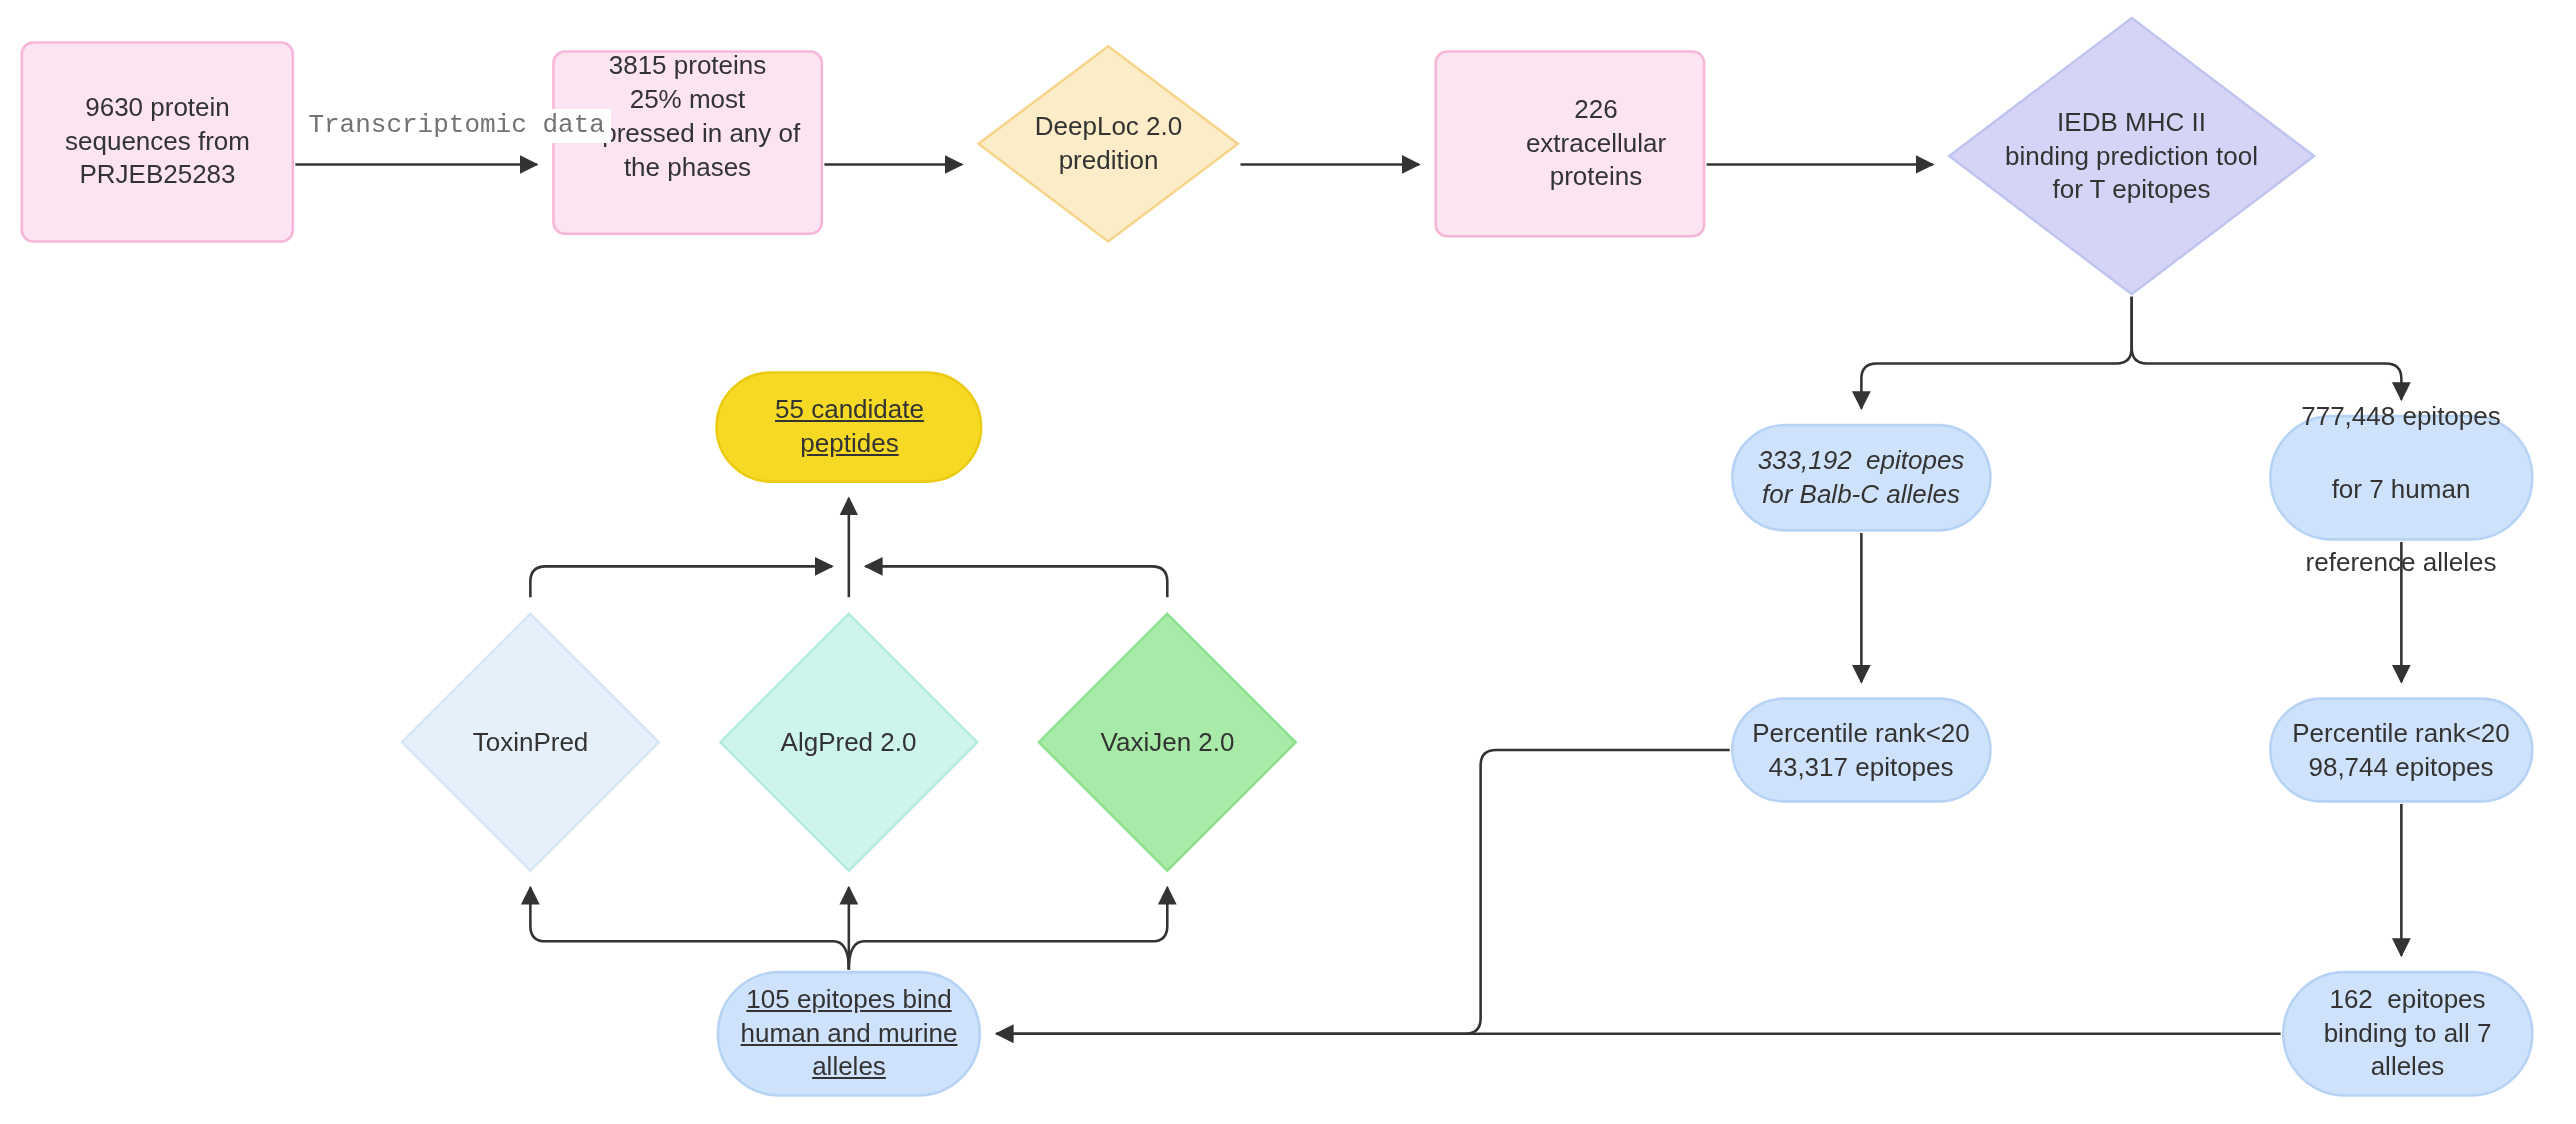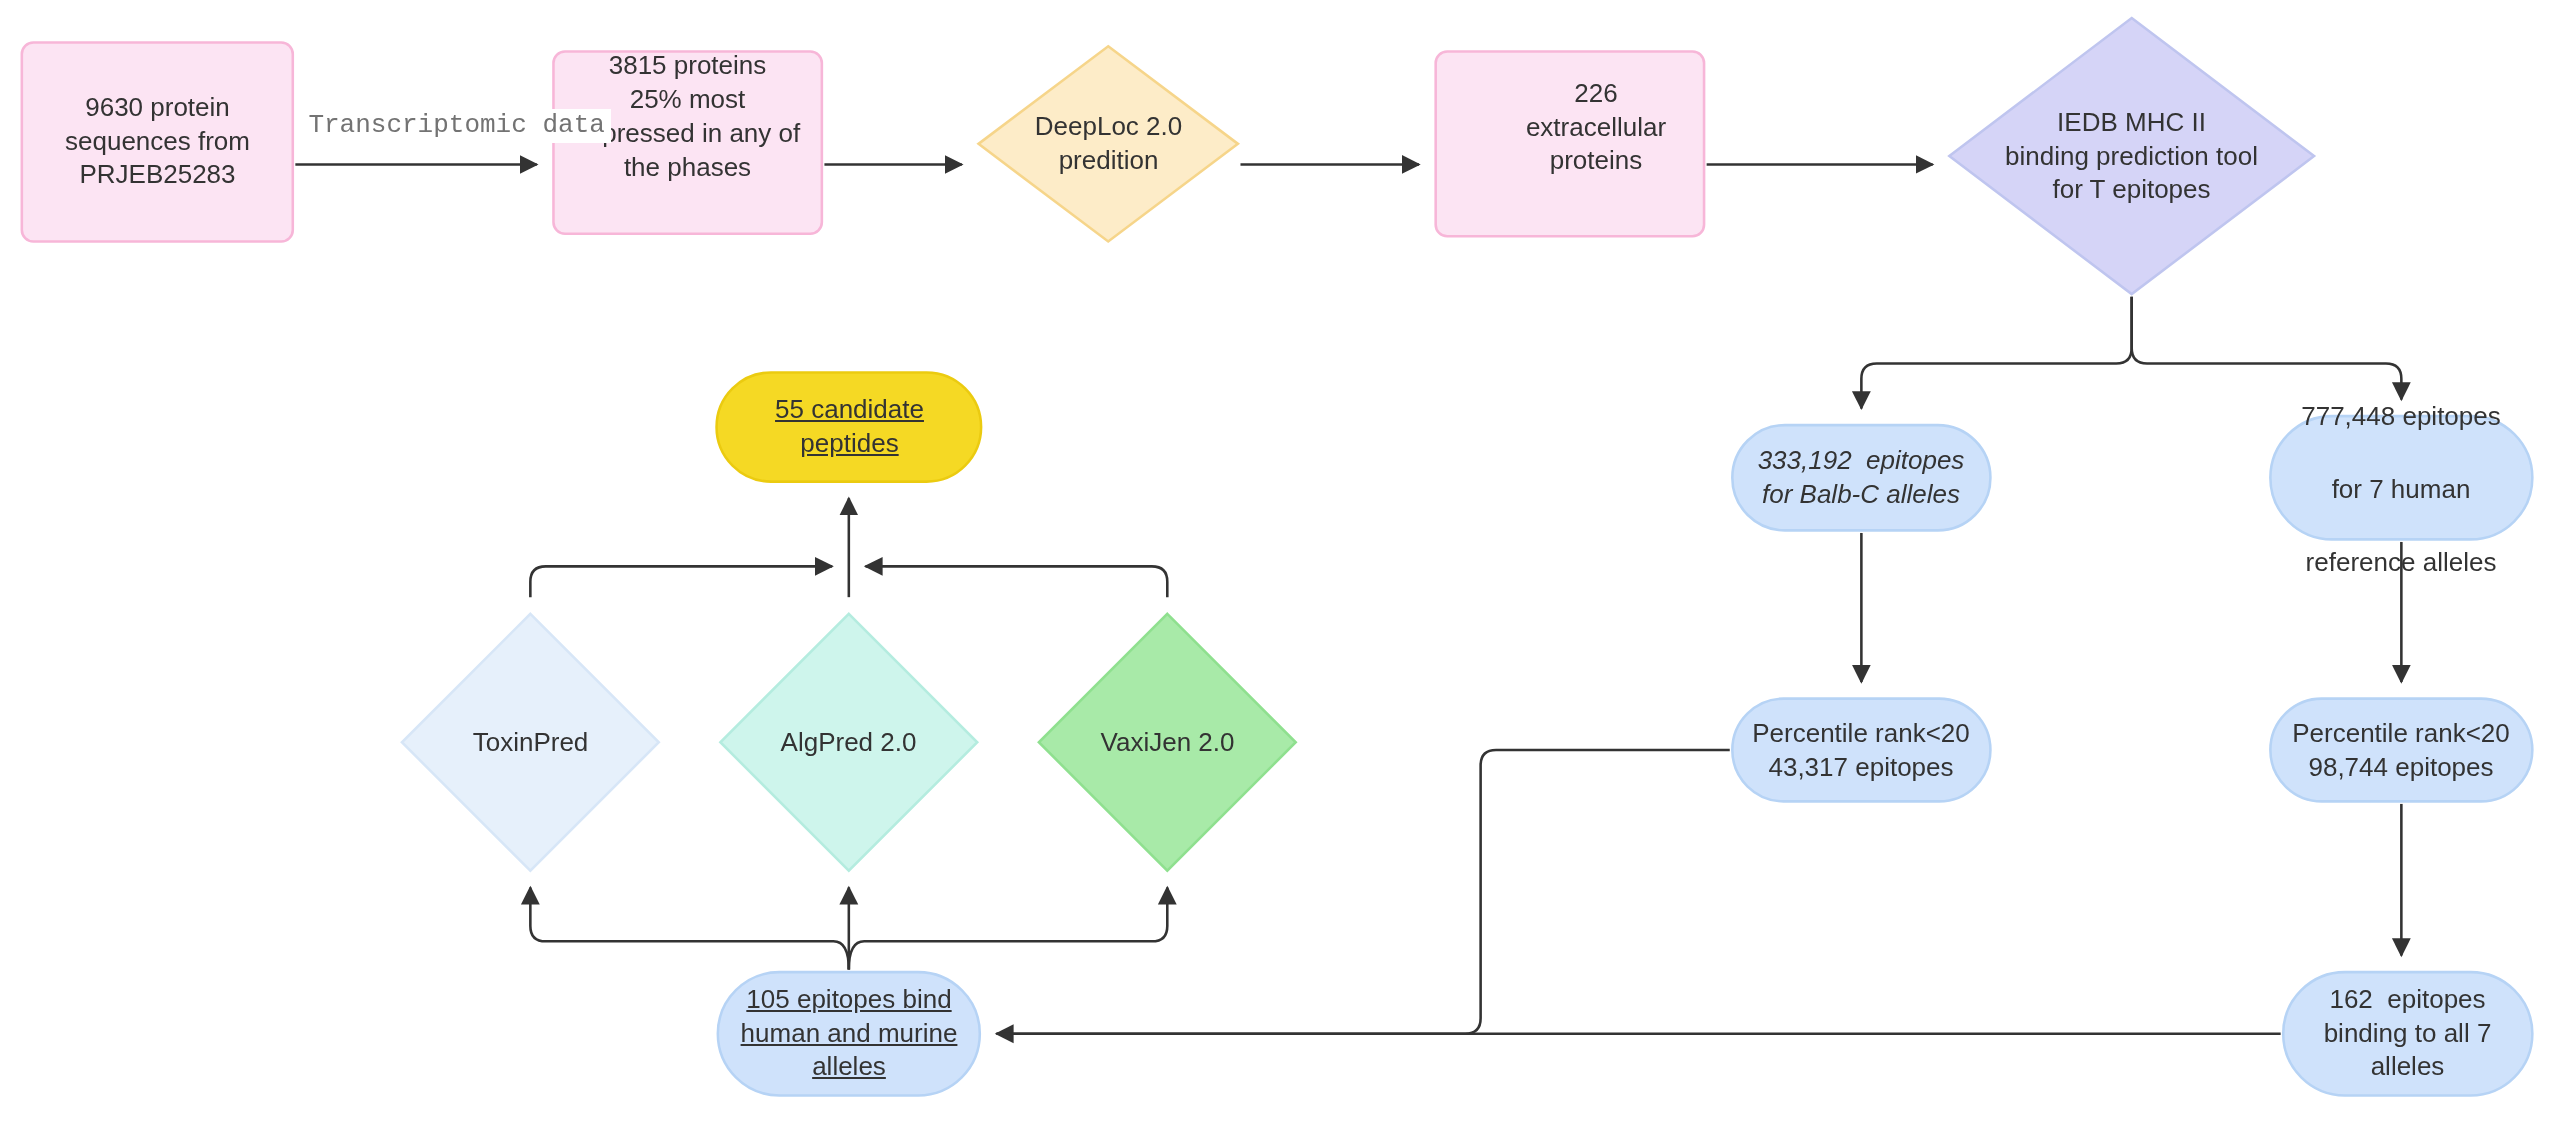--- a/index.html
+++ b/index.html
@@ -138,21 +138,21 @@
     <span>25% most</span>
     <span>expressed in any of</span>
     <span>the phases</span>
   </div>
 
   <div class="node-label" style="left:979px; top:92px; width:259px; height:103px;">
     <span>DeepLoc 2.0</span>
     <span>predition</span>
   </div>
 
-  <div class="node-label" style="left:1436px; top:35px; width:320px; height:185px;">
+  <div class="node-label" style="left:1436px; top:51px; width:320px; height:185px;">
     <span>226</span>
     <span>extracellular</span>
     <span>proteins</span>
   </div>
 
   <div class="node-label" style="left:1944px; top:104px; width:375px; height:105px;">
     <span>IEDB MHC II</span>
     <span>binding prediction tool</span>
     <span>for T epitopes</span>
   </div>

